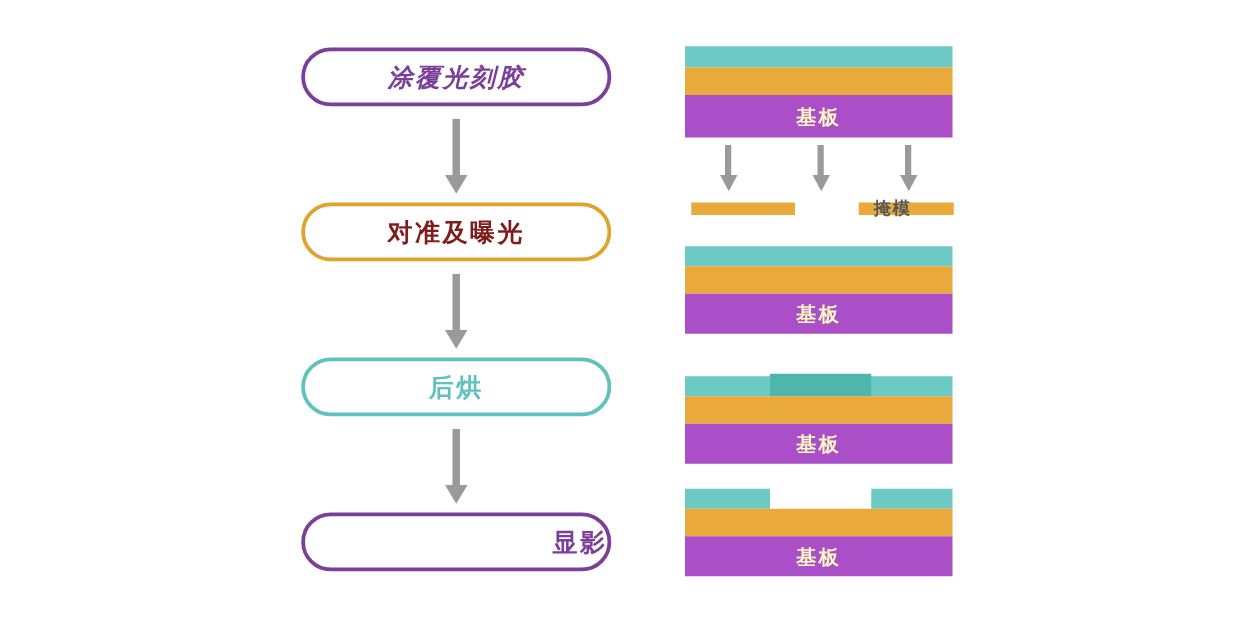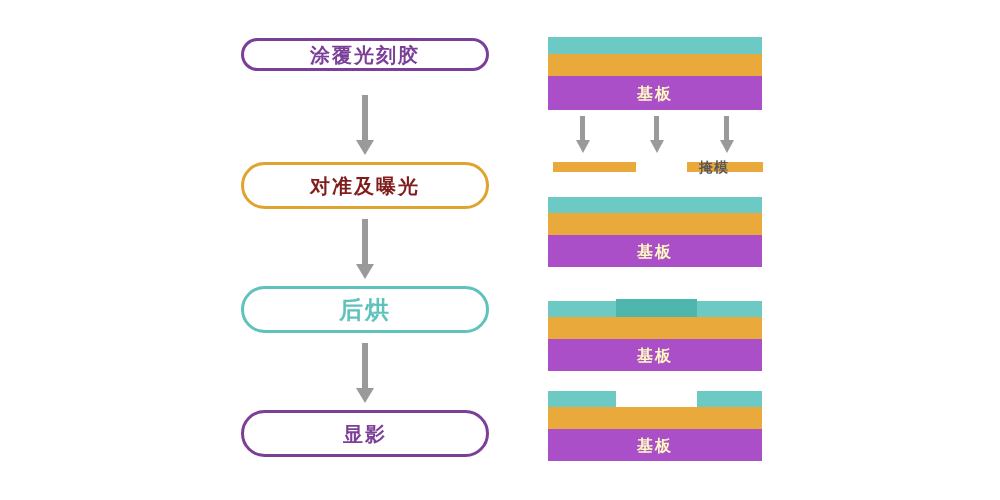--- a/index.html
+++ b/index.html
@@ -75,48 +75,48 @@
   .beam-arrow {
     position: absolute;
     width: 18px;
   }
 </style>
 </head>
 <body>
 
 <div id="canvas">
 
-  <div class="flow-box" style="left:241px; top:38px; width:248px; height:33px; border:3px solid #7b3f98; color:#7b3f98; font-size:20px;">
+  <div class="flow-box" style="left:241px; top:38px; width:248px; height:47px; border:3px solid #7b3f98; color:#7b3f98; font-size:20px;font-style:italic;">
     <span class="flow-label">涂覆光刻胶</span>
   </div>
 
   <svg class="flow-arrow" style="left:353px; top:95px;" width="24" height="62" viewBox="0 0 24 62">
     <rect x="9" y="0" width="6" height="47" fill="#9a9a9a"></rect>
     <polygon points="3,45 21,45 12,60" fill="#9a9a9a"></polygon>
   </svg>
 
   <div class="flow-box" style="left:241px; top:162px; width:248px; height:47px; border:3px solid #e0a32e; color:#7f1d1d; font-size:20px;">
     <span class="flow-label">对准及曝光</span>
   </div>
 
   <svg class="flow-arrow" style="left:353px; top:219px;" width="24" height="62" viewBox="0 0 24 62">
     <rect x="9" y="0" width="6" height="47" fill="#9a9a9a"></rect>
     <polygon points="3,45 21,45 12,60" fill="#9a9a9a"></polygon>
   </svg>
 
-  <div class="flow-box" style="left:241px; top:286px; width:248px; height:47px; border:3px solid #5fc2bc; color:#5fc2bc; font-size:24px;">
+  <div class="flow-box" style="left:241px; top:286px; width:248px; height:47px; border:3px solid #5fc2bc; color:#5fc2bc; font-size:20px;">
     <span class="flow-label">后烘</span>
   </div>
 
   <svg class="flow-arrow" style="left:353px; top:343px;" width="24" height="62" viewBox="0 0 24 62">
     <rect x="9" y="0" width="6" height="47" fill="#9a9a9a"></rect>
     <polygon points="3,45 21,45 12,60" fill="#9a9a9a"></polygon>
   </svg>
 
-  <div class="flow-box" style="left:241px; top:410px; width:248px; height:47px; border:3px solid #7b3f98; color:#7b3f98; font-size:20px;">
+  <div class="flow-box" style="left:241px; top:410px; width:248px; height:47px; border:3px solid #7b3f98; color:#7b3f98; font-size:20px;justify-content:flex-end;">
     <span class="flow-label">显影</span>
   </div>
 
   <div class="stack" style="left:548px; top:37px; width:214px; height:73px;">
     <div class="layer" style="left:0; top:0; width:214px; height:17px; background:#6cc9c4;"></div>
     <div class="layer" style="left:0; top:17px; width:214px; height:22px; background:#e9a93b;"></div>
     <div class="layer" style="left:0; top:39px; width:214px; height:34px; background:#ab4fc9;">
       <span class="layer-label" style="top:10px; font-size:16px;">基板</span>
     </div>
   </div>

